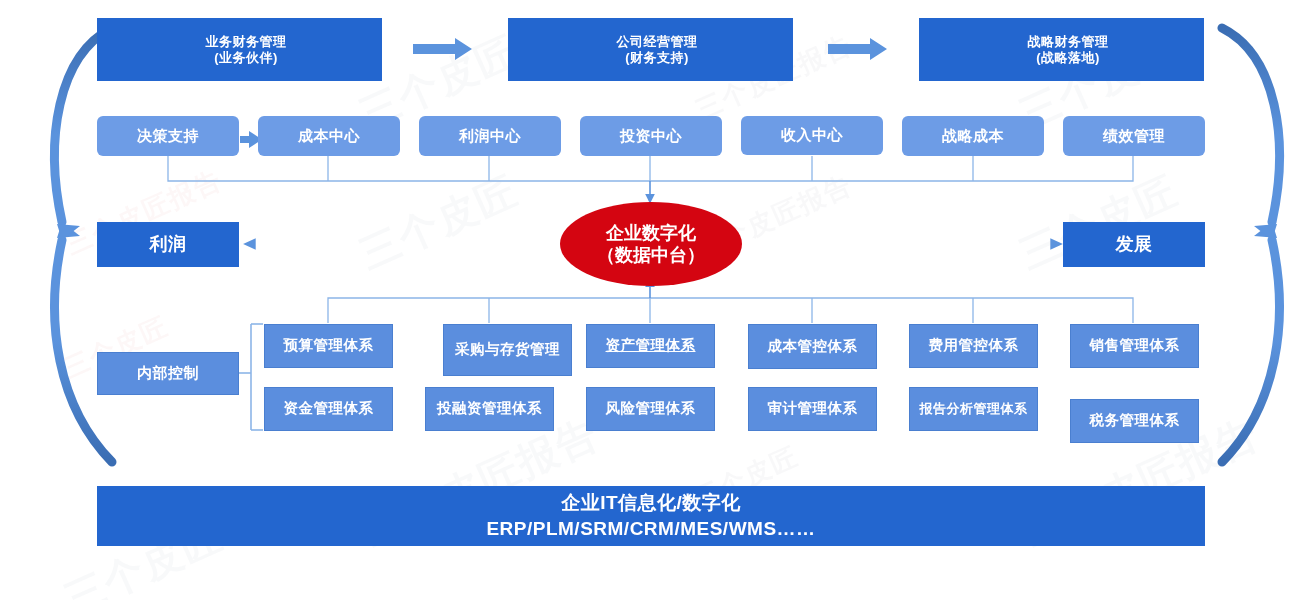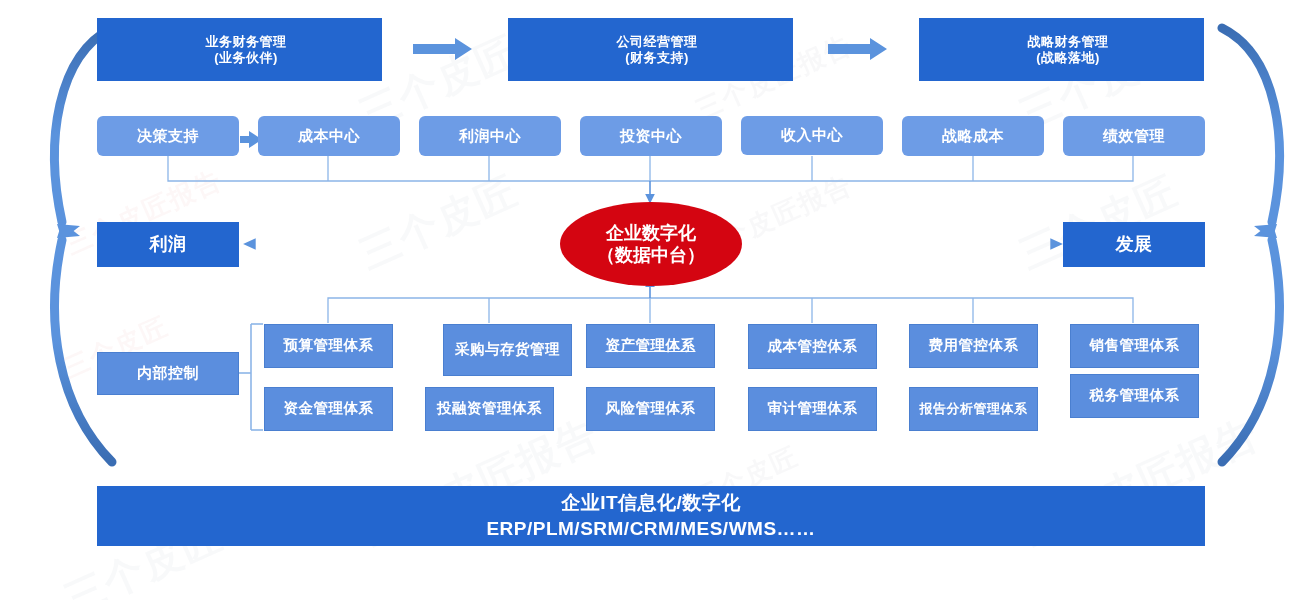--- a/index.html
+++ b/index.html
@@ -198,20 +198,20 @@
     <div class="box mid grid-box" style="left:586px;top:324px;width:129px;height:44px;text-decoration:underline;"><span>资产管理体系</span></div>
     <div class="box mid grid-box" style="left:748px;top:324px;width:129px;height:45px;"><span>成本管控体系</span></div>
     <div class="box mid grid-box" style="left:909px;top:324px;width:129px;height:44px;"><span>费用管控体系</span></div>
     <div class="box mid grid-box" style="left:1070px;top:324px;width:129px;height:44px;"><span>销售管理体系</span></div>
 
     <div class="box mid grid-box" style="left:264px;top:387px;width:129px;height:44px;"><span>资金管理体系</span></div>
     <div class="box mid grid-box" style="left:425px;top:387px;width:129px;height:44px;"><span>投融资管理体系</span></div>
     <div class="box mid grid-box" style="left:586px;top:387px;width:129px;height:44px;"><span>风险管理体系</span></div>
     <div class="box mid grid-box" style="left:748px;top:387px;width:129px;height:44px;"><span>审计管理体系</span></div>
     <div class="box mid grid-box" style="left:909px;top:387px;width:129px;height:44px;font-size:13px;"><span>报告分析管理体系</span></div>
-    <div class="box mid grid-box" style="left:1070px;top:374px;width:129px;height:44px;"><span>税务管理体系</span></div>
+    <div class="box mid grid-box" style="left:1070px;top:399px;width:129px;height:44px;"><span>税务管理体系</span></div>
 
     <div class="box dark banner" style="left:97px;top:486px;width:1108px;height:60px;">
       <span><span>企业IT信息化/数字化</span><br><span>ERP/PLM/SRM/CRM/MES/WMS……</span></span>
     </div>
 
   </div>
 </div>
 
 </body></html>

